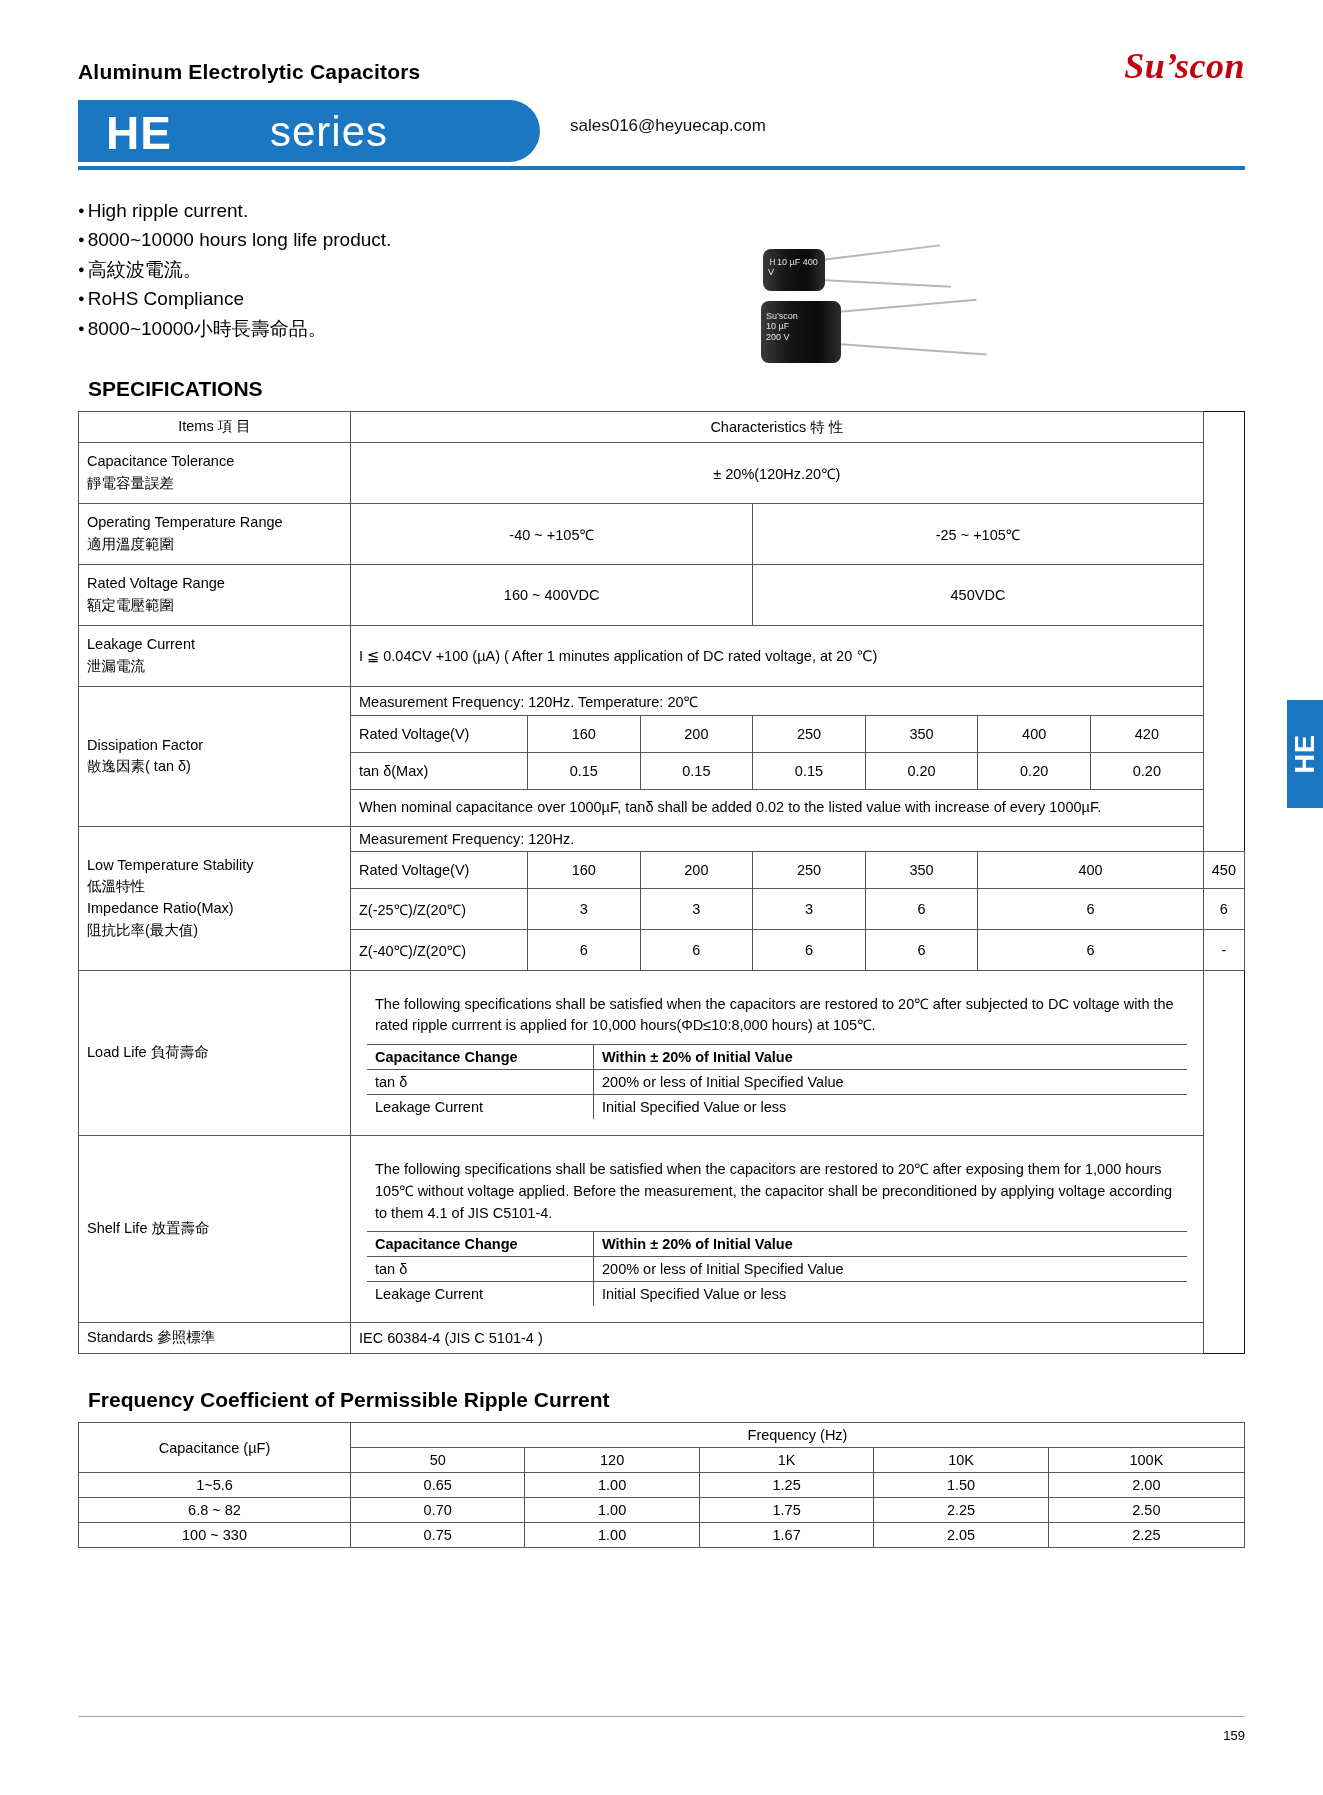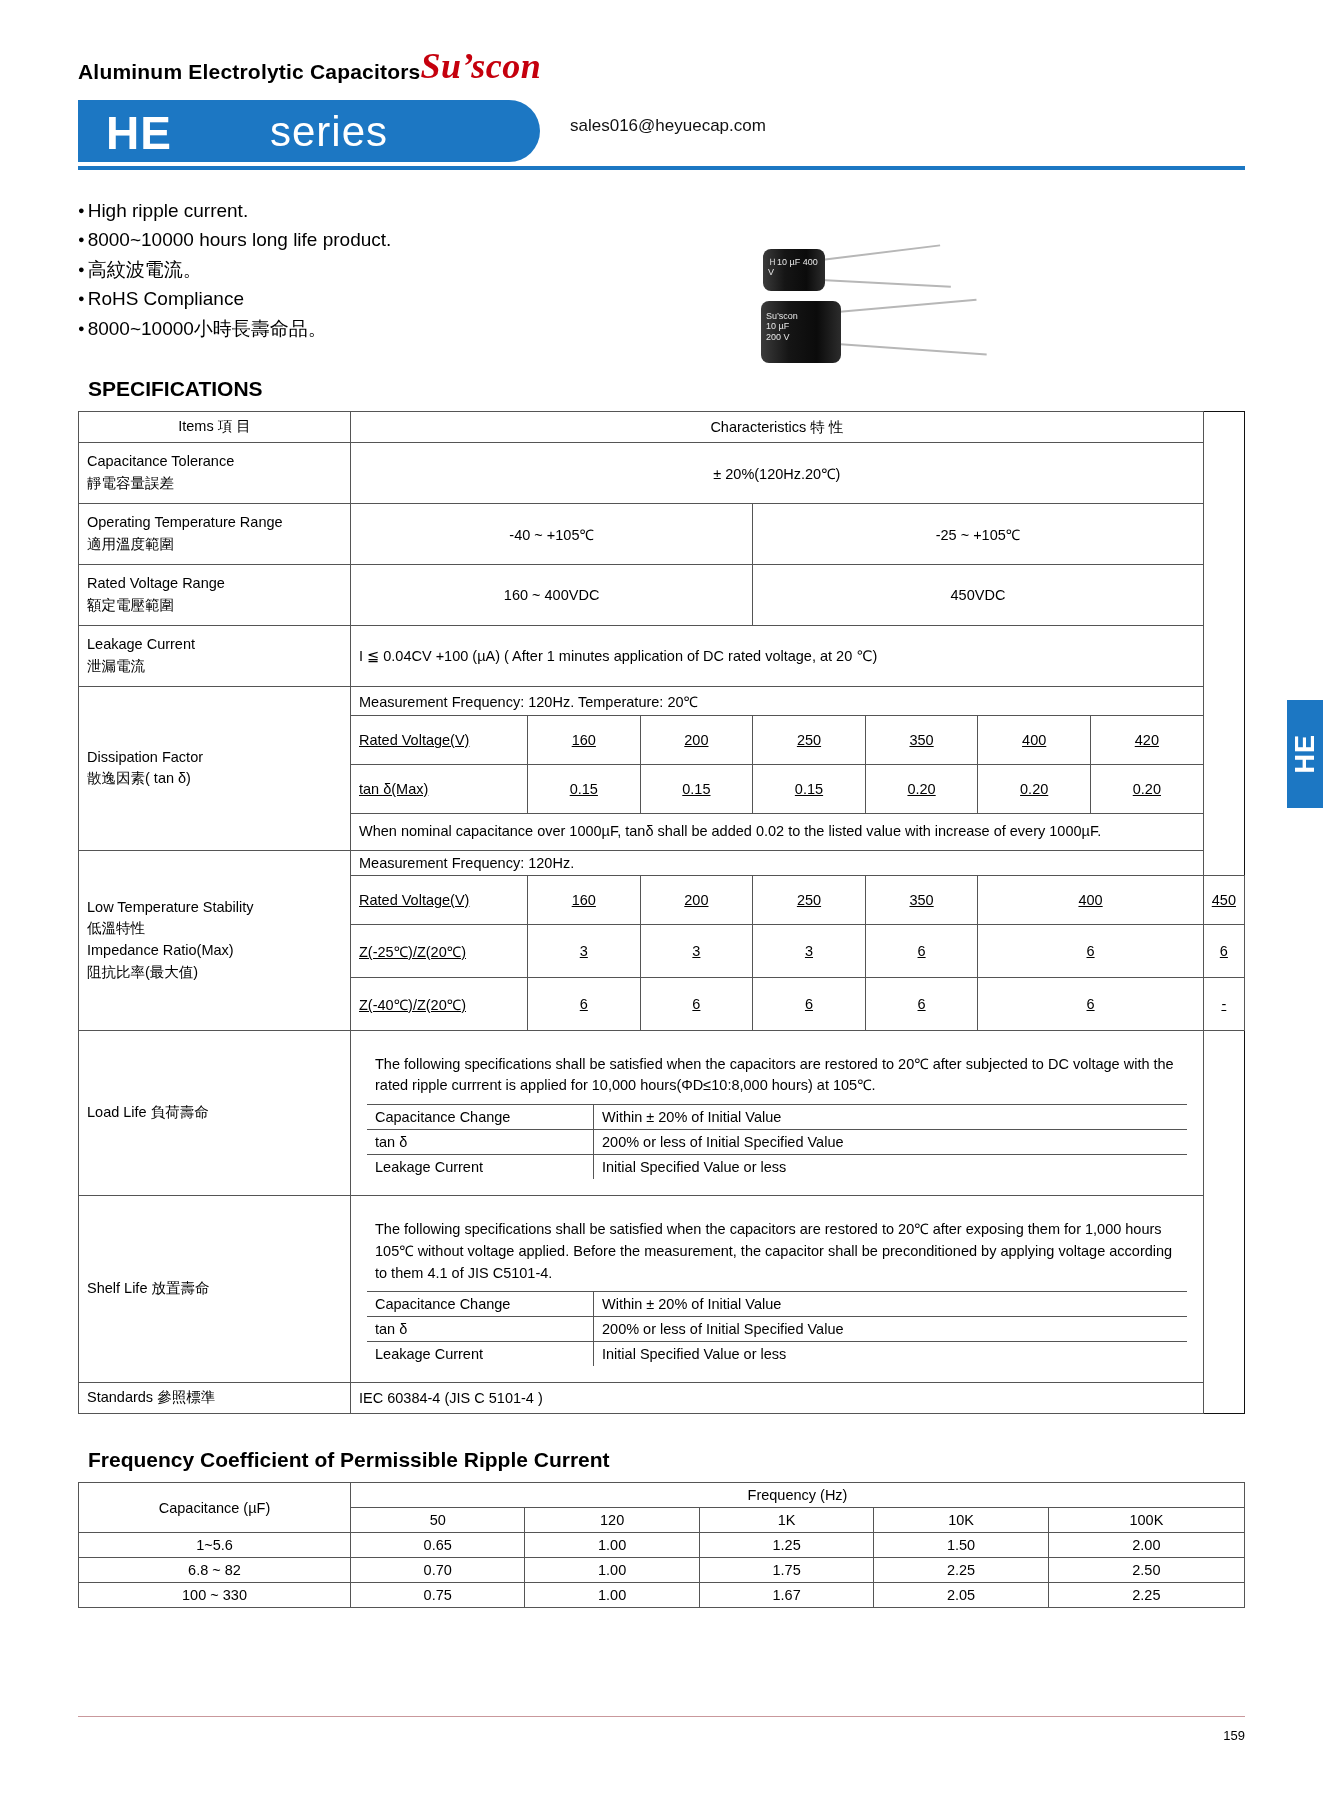--- a/index.html
+++ b/index.html
@@ -19,20 +19,21 @@
     position: relative;
     width: 1323px;
     height: 1795px;
     box-sizing: border-box;
     padding: 0 78px;
   }
   
   .top-row {
     display: flex;
     align-items: flex-end;
+    justify-content: space-between;
     padding-top: 48px;
   }
   .doc-title {
     font-size: 21px;
     font-weight: bold;
     letter-spacing: .2px;
   }
   .brand {
     font-family: "Liberation Serif", serif;
     font-style: italic;
@@ -161,28 +162,28 @@
   td, th {
     border: 1px solid #555;
     padding: 4px 8px;
     vertical-align: middle;
     font-weight: normal;
     text-align: left;
   }
   .c { text-align: center; }
   .hdr { text-align: center; }
   .lbl { width: 255px; line-height: 1.5; }
-  .sub td { padding: 16px 8px; text-decoration: underline; }
+  .sub td { padding: 10px 8px; }
   .inner {
     border-collapse: collapse;
     width: 100%;
     font-size: 14.5px;
   }
   .inner td { border: 1px solid #555; padding: 4px 8px; }
-  .inner tr:first-child td { border-top: none; }
+  .inner tr:first-child td { border-top: none; font-weight: bold; }
   .inner tr:last-child td { border-bottom: none; }
   .inner td:first-child { border-left: none; }
   .inner td:last-child { border-right: none; }
   .nest { padding: 16px !important; }
   .para { padding: 7px 8px; line-height: 1.5; }
   
   .footer-rule {
     position: absolute;
     left: 78px;
     right: 78px;

